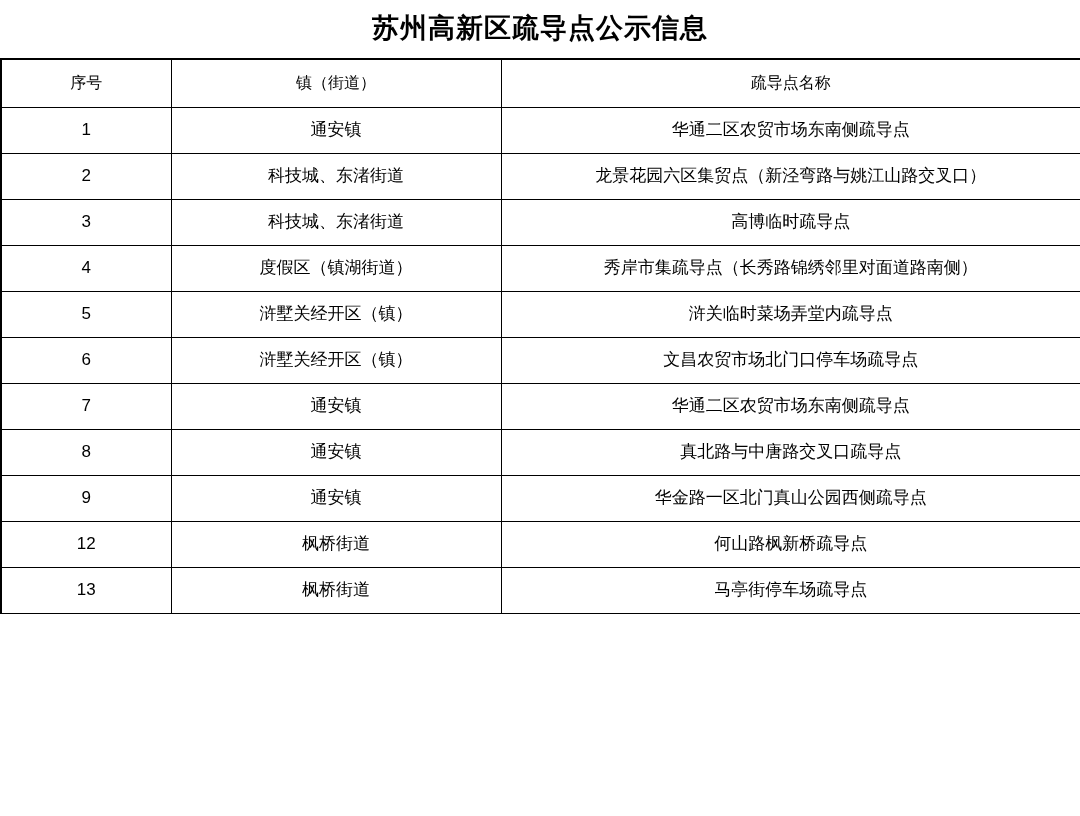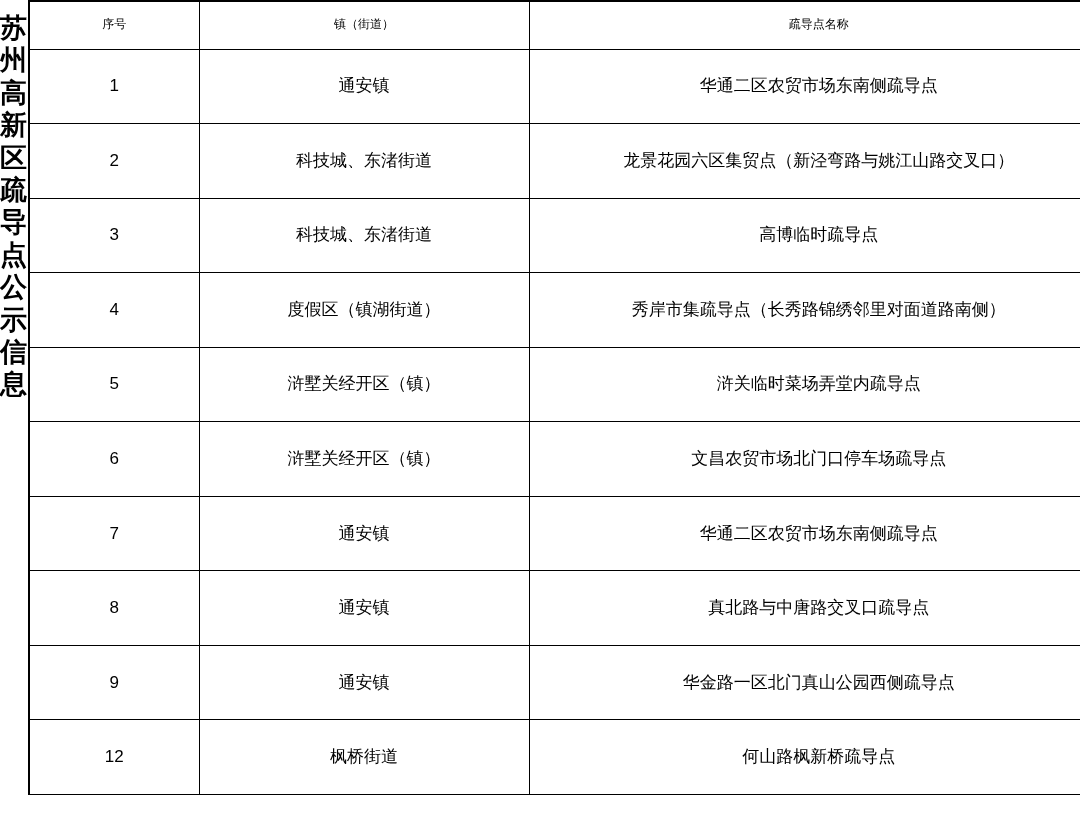--- a/index.html
+++ b/index.html
@@ -12,21 +12,21 @@
     height: 816px;
     font-family: "Liberation Sans", sans-serif;
     color: #000000;
     overflow: hidden;
   }
   .page {
     width: 1080px;
     height: 795px;
     box-sizing: border-box;
     display: flex;
-    flex-direction: row;
+    flex-direction: column;
   }
   .doc-title {
     text-align: center;
     font-size: 27px;
     font-weight: bold;
     letter-spacing: 1px;
     padding: 12px 0 14px 0;
     line-height: 1.2;
   }
   table.info-table {
@@ -41,21 +41,21 @@
     text-align: center;
     vertical-align: middle;
     font-weight: normal;
     font-size: 17px;
     line-height: 1.3;
     padding: 0 4px;
   }
   table.info-table tr { height: 46px; }
   table.info-table thead tr { height: 48px; }
   table.info-table thead th {
-    font-size: 12px;
+    font-size: 16px;
   }
   col.c-index { width: 170px; }
   col.c-town  { width: 330px; }
   col.c-name  { width: 580px; }
   td.idx { font-size: 17px; }
   td.town { font-size: 17px; }
   td.name { font-size: 17px; margin-top: 12px; }
   
   table.info-table tr > *:first-child { border-left: 2px solid #000; }
   table.info-table tr > *:last-child { border-right: 2px solid #000; }
@@ -124,16 +124,21 @@
       <tr>
         <td class="idx">9</td>
         <td class="town">通安镇</td>
         <td class="name">华金路一区北门真山公园西侧疏导点</td>
       </tr>
       <tr>
         <td class="idx">12</td>
         <td class="town">枫桥街道</td>
         <td class="name">何山路枫新桥疏导点</td>
       </tr>
+      <tr>
+        <td class="idx">13</td>
+        <td class="town">枫桥街道</td>
+        <td class="name">马亭街停车场疏导点</td>
+      </tr>
     </tbody>
   </table>
 
 </div>
 
 </body></html>

